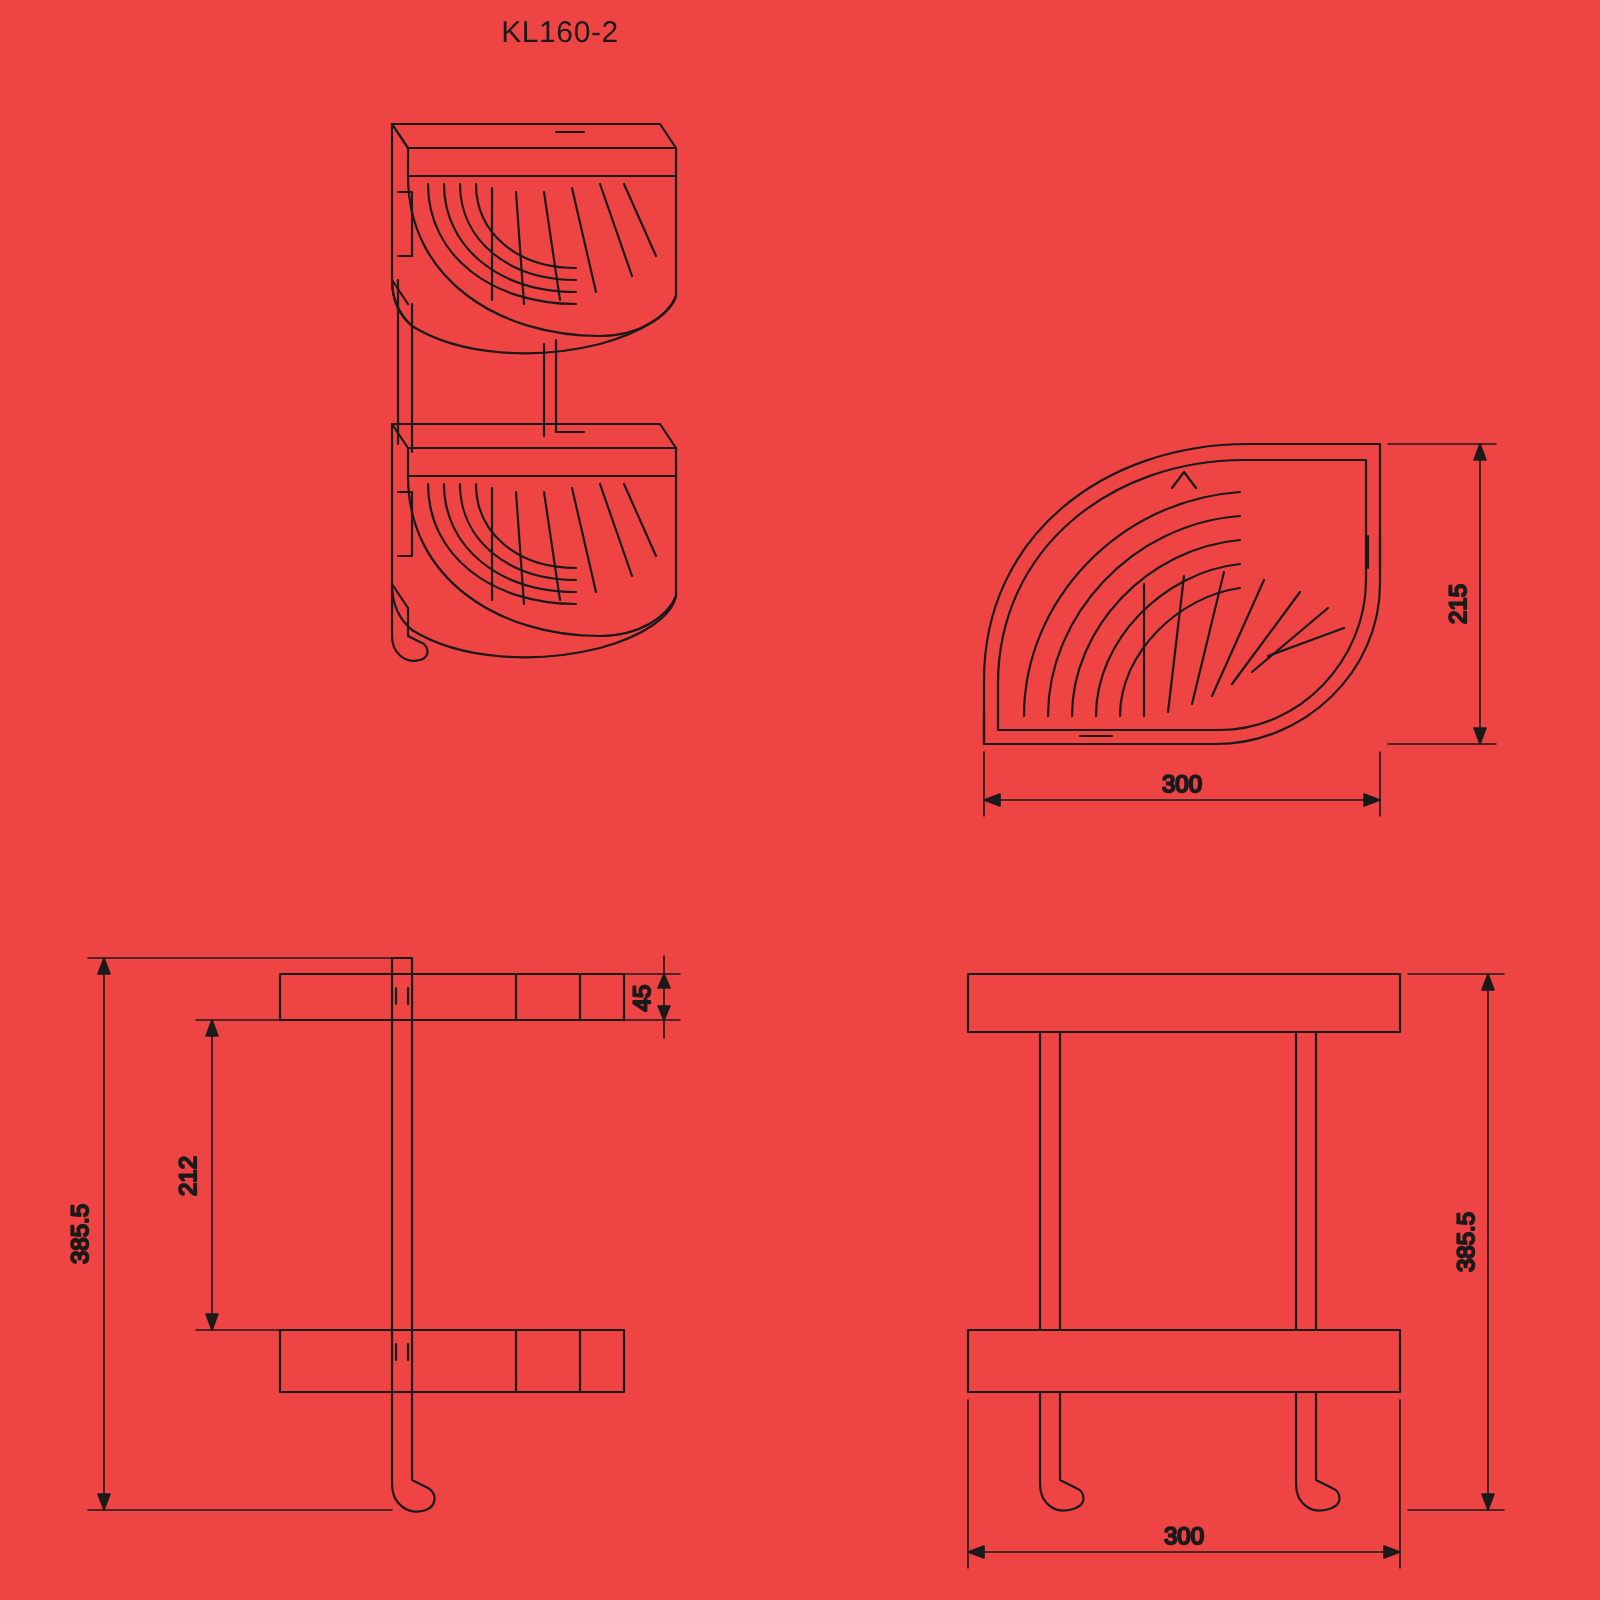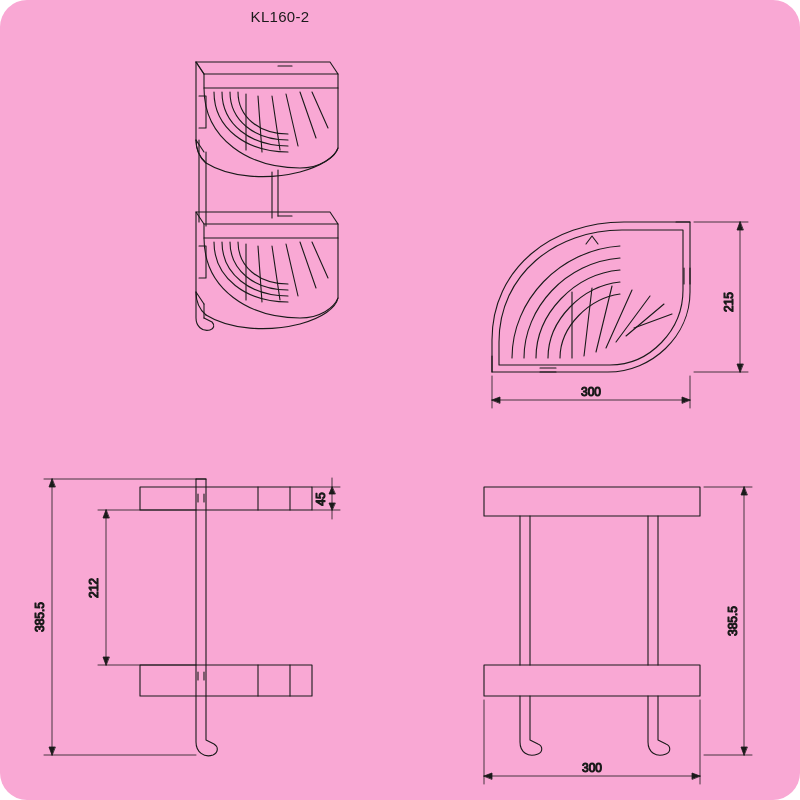--- a/index.html
+++ b/index.html
@@ -9,22 +9,21 @@
   }
   body {
     font-family: "Liberation Sans", sans-serif;
     color: #1a1a1a;
   }
   #sheet {
     position: relative;
     width: 800px;
     height: 800px;
     overflow: hidden;
-    background: #f9a8d4;
-    border-radius: 27px;
+    background: #ef4444;
   }
   #title {
     position: absolute;
     left: 0;
     top: 8px;
     width: 560px;
     text-align: center;
     font-size: 15px;
     letter-spacing: 0.3px;
     color: #1a1a1a;

